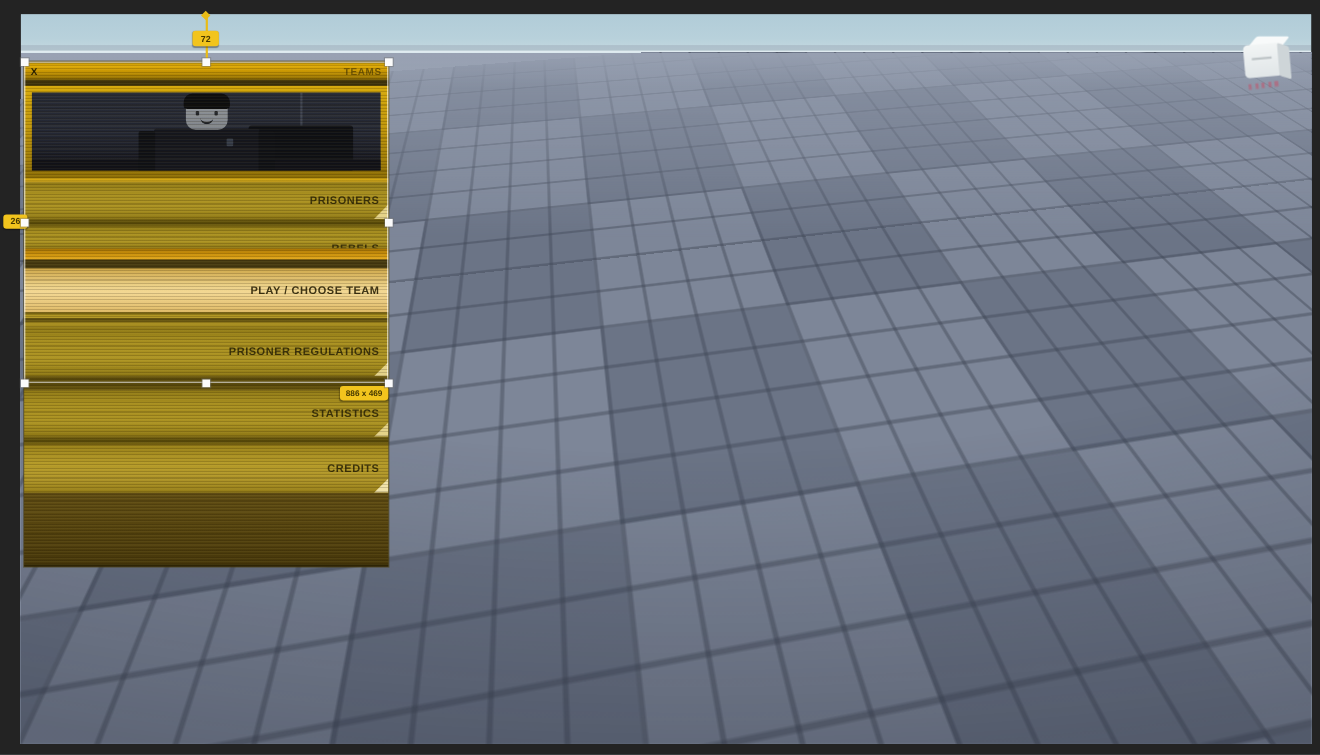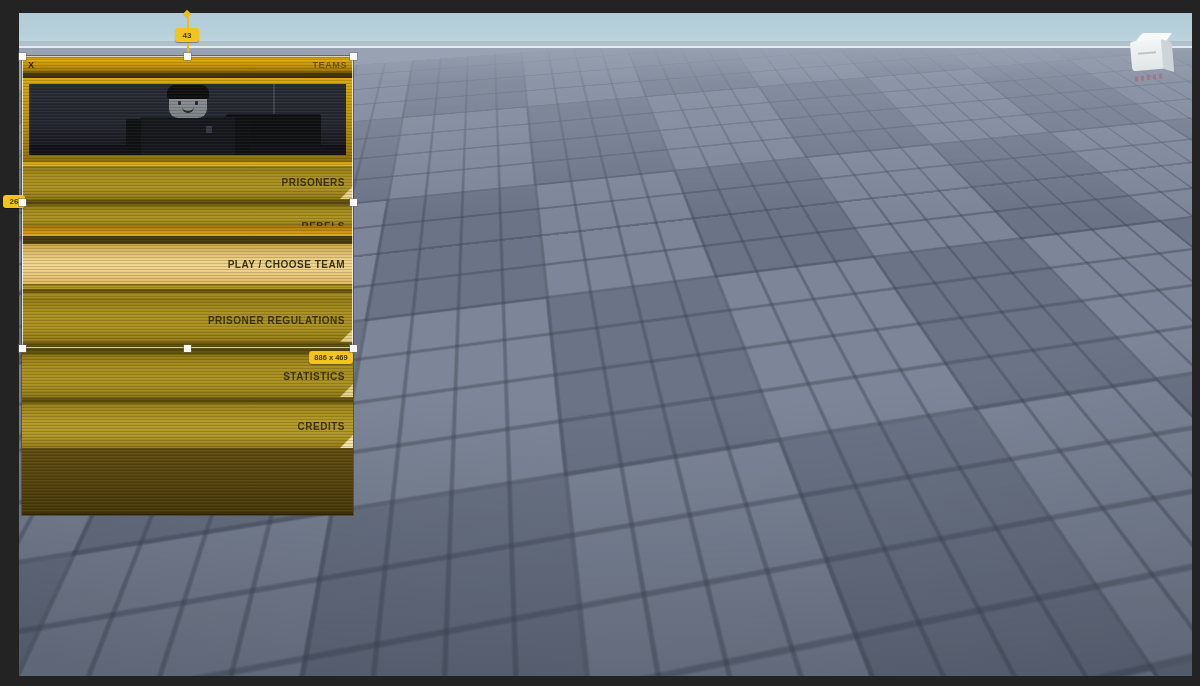--- a/index.html
+++ b/index.html
@@ -244,21 +244,21 @@
   </div>
 
   <div class="row bottom-dark"></div>
 </div>
 
 <div class="overlay">
   <div class="sel-outline"></div>
 
   <div class="vline"></div>
   <div class="diamond"></div>
-  <div class="badge badge-top">43</div>
+  <div class="badge badge-top">72</div>
   <div class="badge badge-left">26</div>
   <div class="badge badge-size">886 x 469</div>
 
   <div class="handle h-tl"></div>
   <div class="handle h-tm"></div>
   <div class="handle h-tr"></div>
   <div class="handle h-ml"></div>
   <div class="handle h-mr"></div>
   <div class="handle h-bl"></div>
   <div class="handle h-bm"></div>

